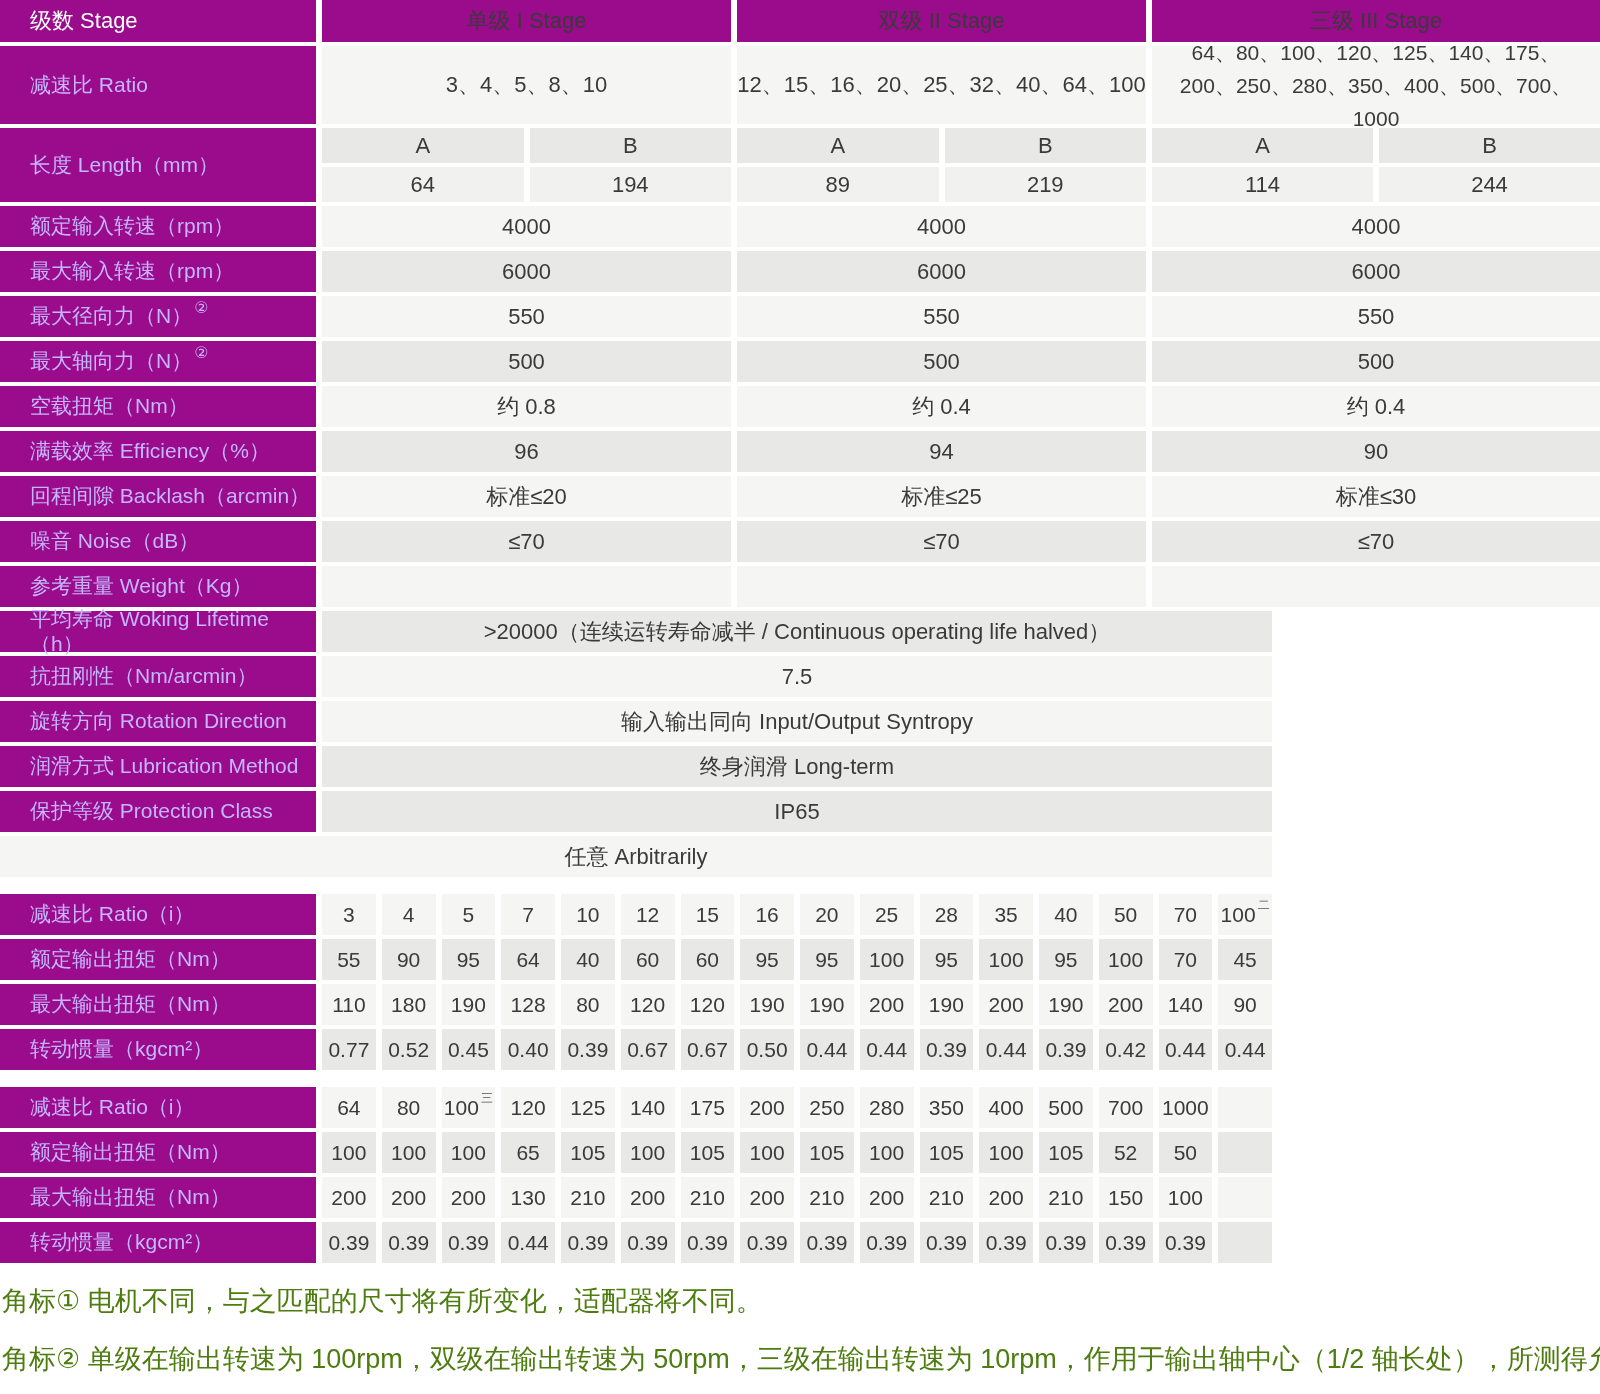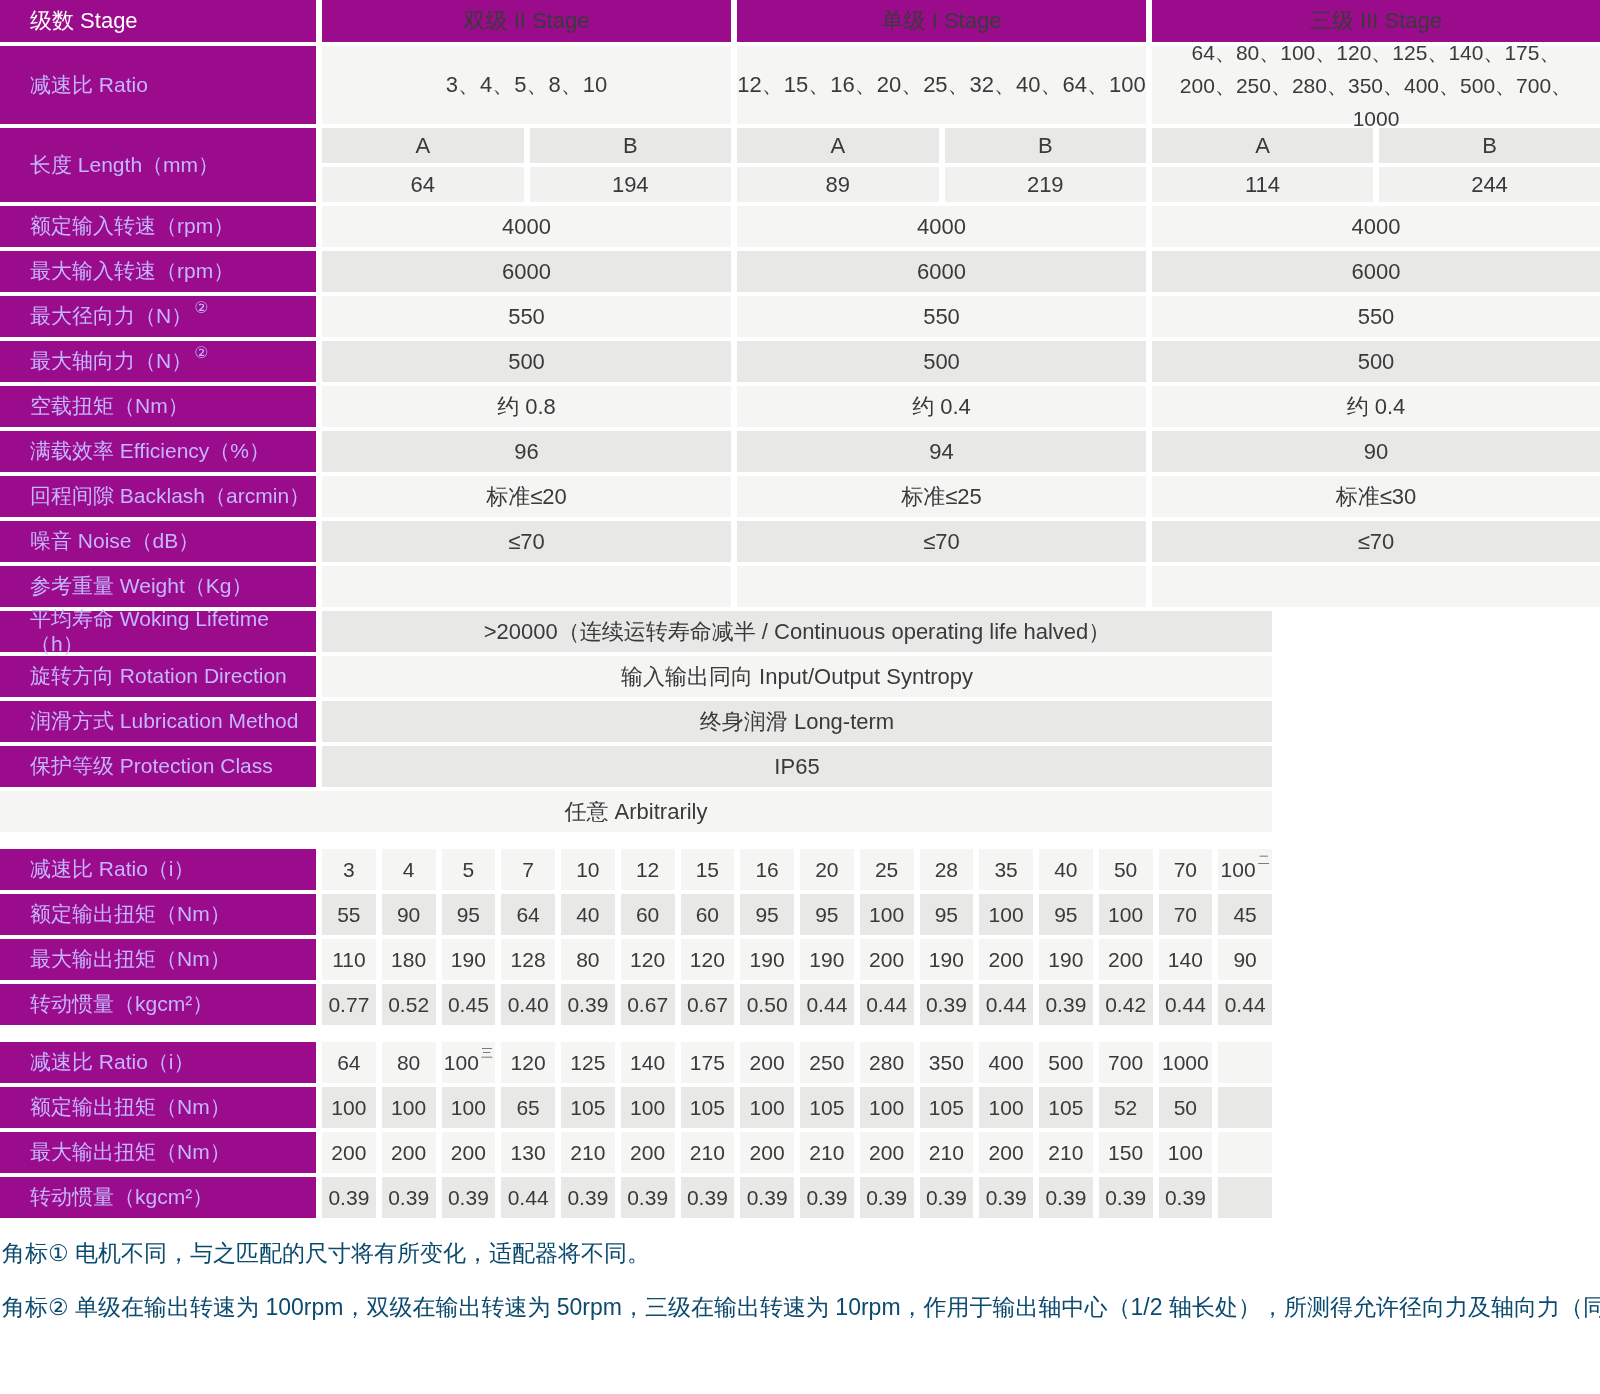--- a/index.html
+++ b/index.html
@@ -40,35 +40,35 @@
   .lenGroup{display:grid;grid-template-columns:1fr 1fr;grid-template-rows:35px 35px;gap:4px 6px;}
   .lenGroup .cell{width:auto;}
   .span-cell{flex:1;}
   .cells16{flex:1;display:flex;gap:6px;}
   .cells16 .cell{flex:1;font-size:21px;}
   .lblsup{font-size:16px;margin-left:2px;transform:translateY(-8px);display:inline-block;}
   .vsup{font-size:12px;margin-left:2px;transform:translateY(-9px);display:inline-block;color:#555;}
   .tbl-gap{height:13px;}
   .footnotes{margin-top:22px;margin-left:2px;}
   .footnotes p{
-    margin:0 0 26px 0;font-size:23px;color:#0c4a6e;
+    margin:0 0 26px 0;font-size:27px;color:#4d7c0f;
     white-space:nowrap;line-height:1.2;
   }
 </style>
 </head>
 <body>
 
 <div class="page">
 
   <div>
 
     <div class="trow h42">
       <div class="lbl hd">级数 Stage</div>
+      <div class="cell s1 hd">单级 I Stage</div>
       <div class="cell s2 hd">双级 II Stage</div>
-      <div class="cell s1 hd">单级 I Stage</div>
       <div class="cell s3 hd">三级 III Stage</div>
     </div>
 
     <div class="trow h78">
       <div class="lbl">减速比 Ratio</div>
       <div class="cell s1 bA">3、4、5、8、10</div>
       <div class="cell s2 bA">12、15、16、20、25、32、40、64、100</div>
       <div class="cell s3 bA wrap2">64、80、100、120、125、140、175、200、250、280、350、400、500、700、1000</div>
     </div>
 
@@ -170,20 +170,26 @@
           <div class="cell s3 bA"></div>
         </div>
       </div>
 
     <div id="t1span">
         <div class="trow h41">
           <div class="lbl">
             <span>平均寿命 Woking Lifetime（h）</span>
           </div>
           <div class="cell span-cell bB">&gt;20000（连续运转寿命减半 / Continuous operating life halved）</div>
+        </div>
+        <div class="trow h41">
+          <div class="lbl">
+            <span>抗扭刚性（Nm/arcmin）</span>
+          </div>
+          <div class="cell span-cell bA">7.5</div>
         </div>
         <div class="trow h41">
           <div class="lbl">
             <span>旋转方向 Rotation Direction</span>
           </div>
           <div class="cell span-cell bA">输入输出同向 Input/Output Syntropy</div>
         </div>
         <div class="trow h41">
           <div class="lbl">
             <span>润滑方式 Lubrication Method</span>

